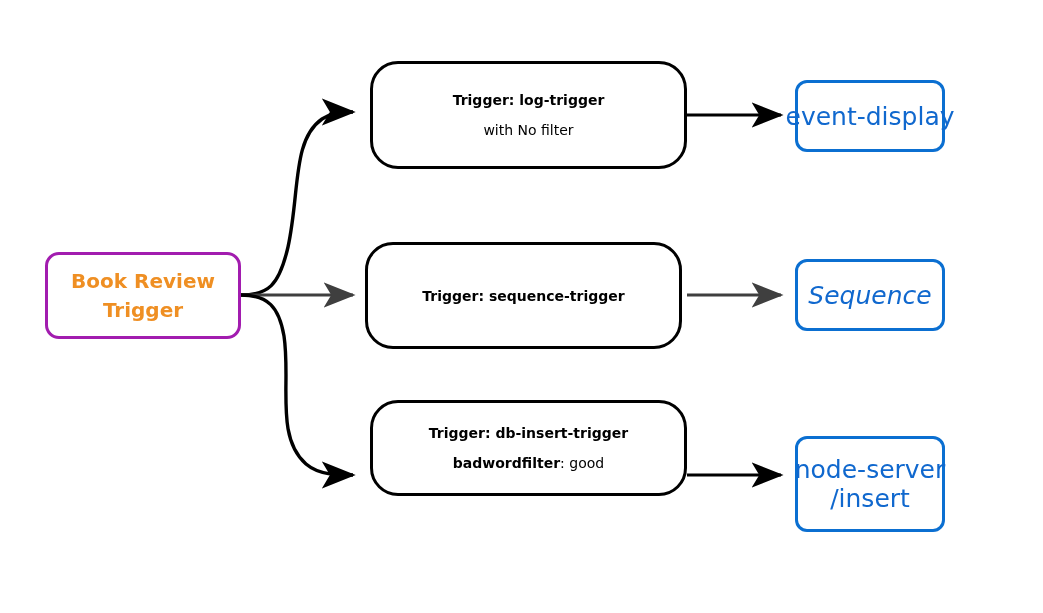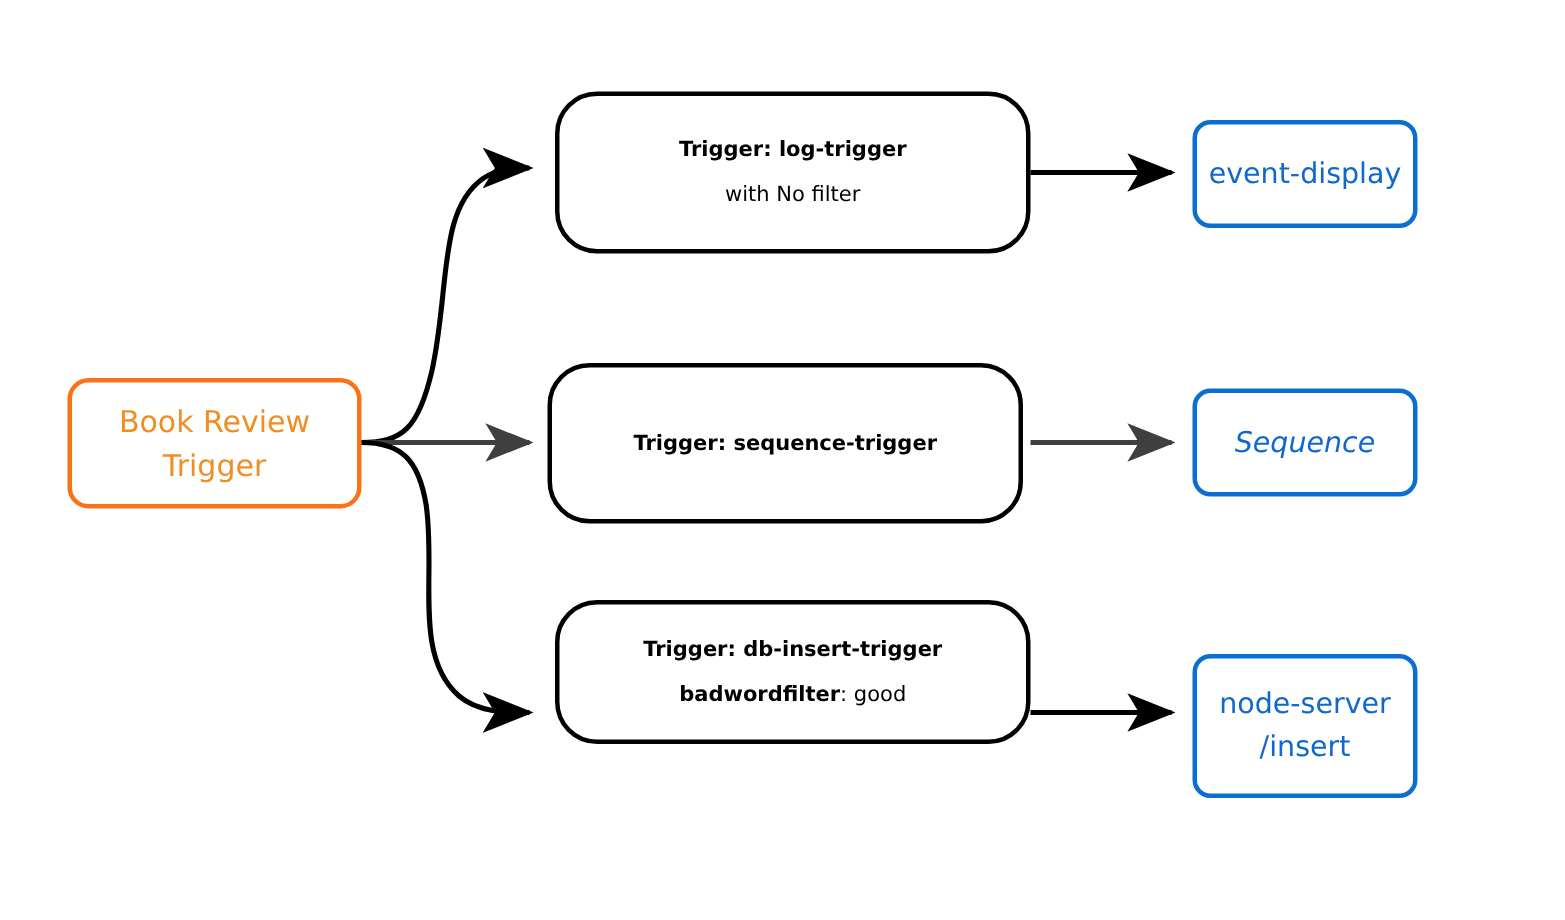--- a/index.html
+++ b/index.html
@@ -29,41 +29,41 @@
     box-sizing: border-box;
     background: #ffffff;
     display: flex;
     flex-direction: column;
     align-items: center;
     justify-content: center;
     text-align: center;
     z-index: 3;
   }
   .node-broker {
-    border: 3px solid #f97316;
+    border: 3px solid #a21caf;
     border-radius: 14px;
     color: #ef8f23;
     font-size: 20px;
     line-height: 29px;
-    font-weight: 400;
+    font-weight: 700;
   }
   .node-trigger {
     border: 3px solid #000000;
     border-radius: 28px;
     color: #000000;
     font-size: 14px;
     line-height: 30px;
     font-weight: 400;
     text-align: right;
   }
   .node-sink {
     border: 3px solid #0b6fd1;
     border-radius: 12px;
     color: #1068ce;
-    font-size: 19px;
+    font-size: 25px;
     line-height: 29px;
     font-weight: 400;
   }
   .line {
     display: block;
     white-space: nowrap;
   }
   .b {
     font-weight: 700;
   }

